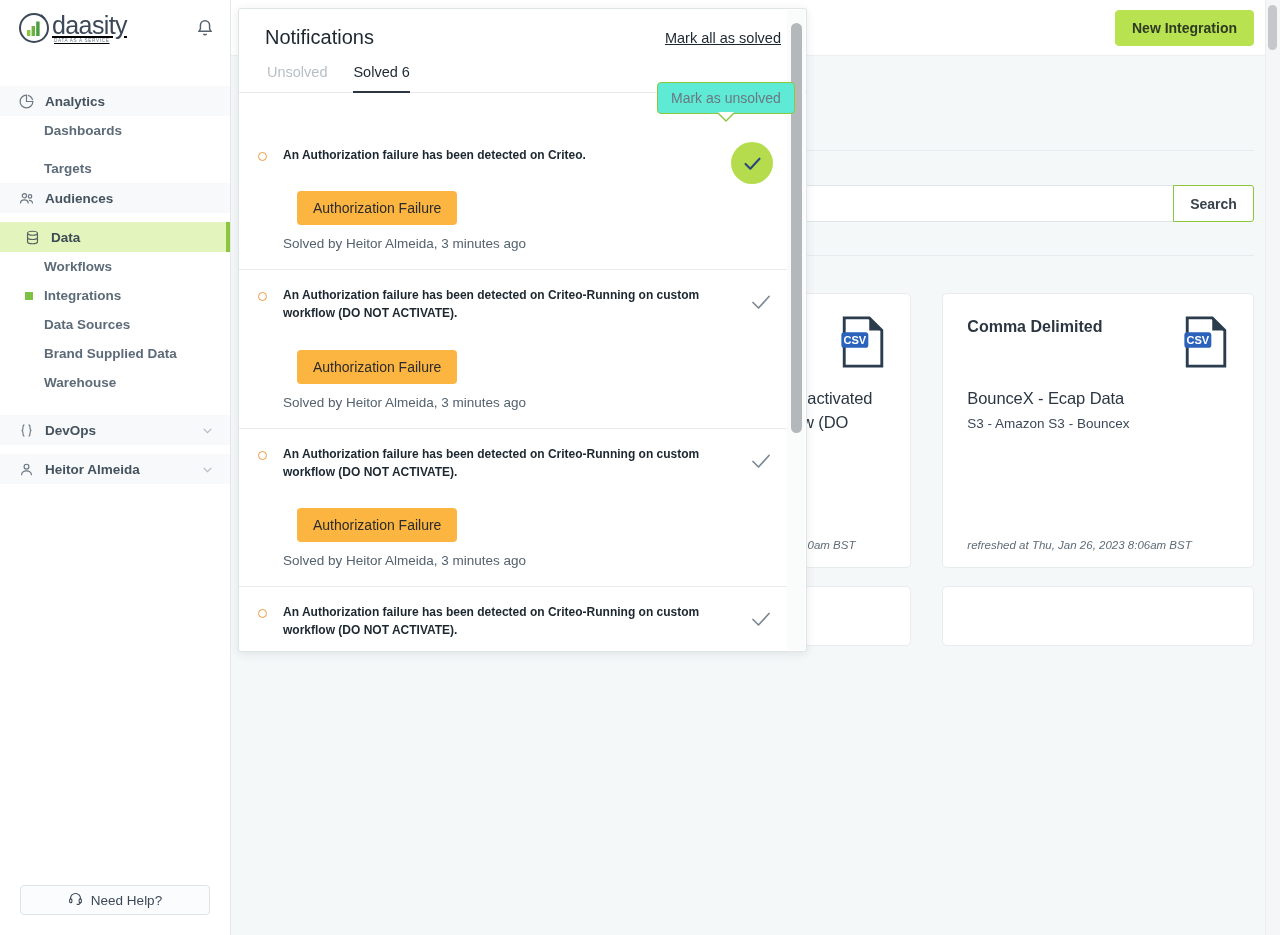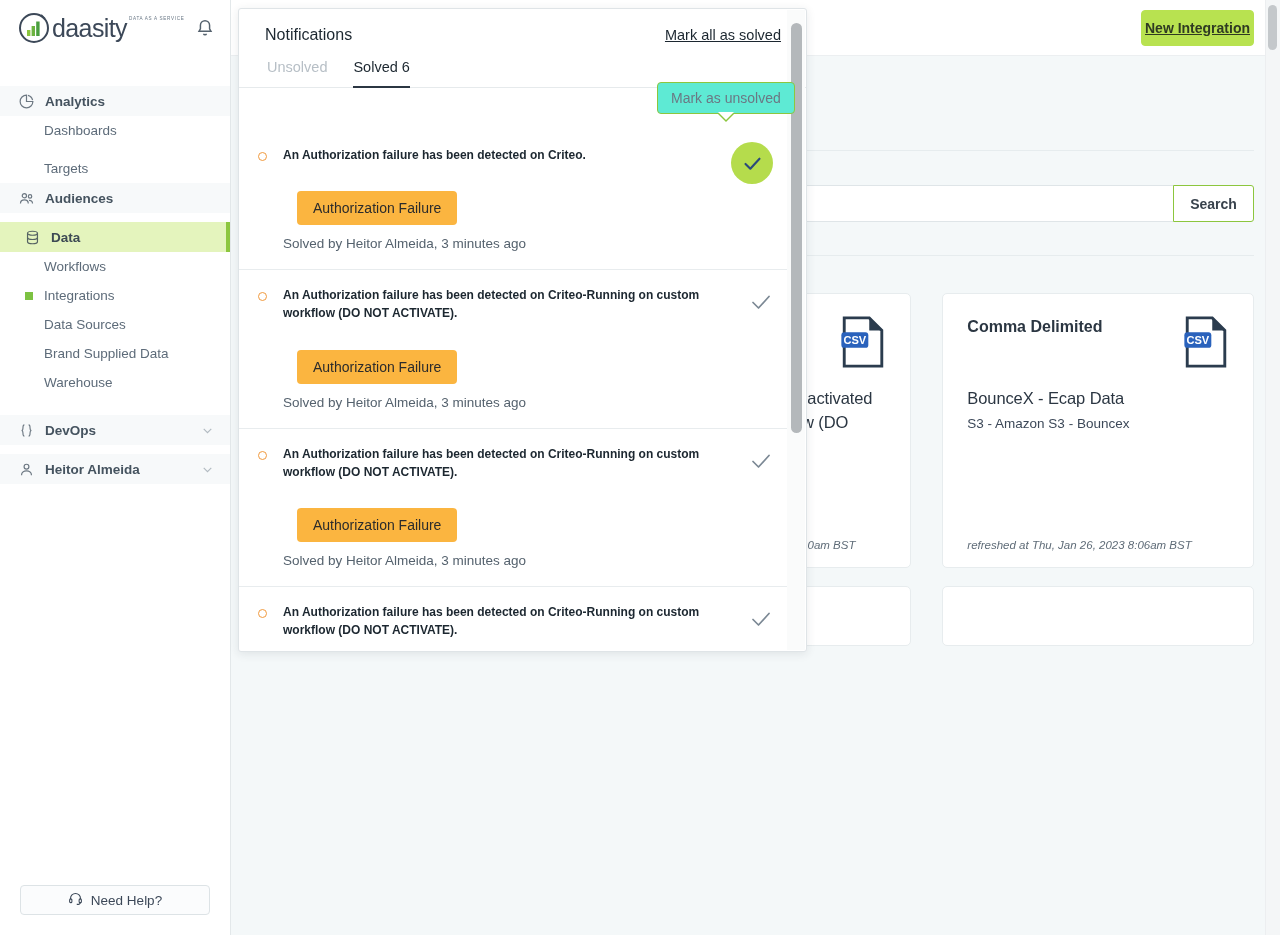--- a/index.html
+++ b/index.html
@@ -17,36 +17,37 @@
     background: #ffffff; border-right: 1px solid #e3e8ea;
     z-index: 5;
   }
   .brand-row {
     height: 56px; display: flex; align-items: center;
     padding-left: 18px; padding-right: 14px;
     justify-content: space-between;
   }
   .brand { display: flex; align-items: center; gap: 2px; }
   .brand-logo { width: 32px; height: 32px; flex: 0 0 32px; }
-  .brand-text { display: flex; flex-direction: row; line-height: 1; }
+  .brand-text { display: flex; flex-direction: column; line-height: 1; text-decoration: underline; }
   .brand-name {
     font-size: 25px; letter-spacing: -0.6px; color: #3c4858; font-weight: 400;
   }
   .brand-sub {
     font-size: 4.6px; letter-spacing: 0.7px; color: #6a7886;
     margin-top: 1px; margin-left: 2px;
   }
   .bell { width: 22px; height: 22px; cursor: pointer; }
 
   .nav { margin-top: 30px; }
   .nav-item {
     display: flex; align-items: center; gap: 10px;
     height: 30px; padding-left: 18px; cursor: pointer;
     font-size: 13.5px; color: #4c5a68;
     position: relative;
+    font-weight: bold;
   }
   .nav-item.parent { background: #f7f9fa; font-weight: 700; color: #45535f; }
   .nav-item.parent .nav-ico { opacity: .85; }
   .nav-item.child { padding-left: 44px; font-size: 13.5px; color: #5d6b79; height: 29px; }
   .nav-item.active {
     background: #e4f4bd; font-weight: 700; color: #3d4a54; padding-left: 24px;
   }
   .nav-item.active::after {
     content: ""; position: absolute; right: 0; top: 0; bottom: 0; width: 4px;
     background: #8cc63e;
@@ -71,22 +72,22 @@
     position: absolute; left: 231px; top: 0; right: 0; height: 935px;
     background: #f4f8f9;
   }
   .topbar {
     height: 56px; background: #fff; border-bottom: 1px solid #eceff1;
     display: flex; align-items: center; justify-content: flex-end;
     padding-right: 26px;
   }
   .btn-primary {
     background: #b8e250; border: 1px solid #b8e250; border-radius: 4px;
-    padding: 9px 3px; font-size: 14px; font-weight: 700; color: #2f3a22;
-    cursor: pointer; font-family: inherit; text-decoration: underline;
+    padding: 9px 16px; font-size: 14px; font-weight: 700; color: #2f3a22;
+    cursor: pointer; font-family: inherit;
   }
   .content { padding: 26px 26px 0 26px; }
   .hero-note {
     font-size: 17px; color: #6b7884; padding: 34px 0 14px 4px;
   }
   .rule { height: 1px; background: #e6ecee; }
 
   .search-row {
     display: flex; align-items: stretch; margin-top: 34px;
   }
@@ -155,21 +156,21 @@
   .notif-panel {
     position: absolute; left: 238px; top: 8px; width: 569px; height: 644px;
     background: #fff; border: 1px solid #dfe4e7; border-radius: 3px;
     box-shadow: 0 2px 10px rgba(40,50,60,.10);
     z-index: 40; overflow: hidden;
   }
   .notif-header {
     display: flex; align-items: center; justify-content: space-between;
     padding: 17px 25px 0 26px;
   }
-  .notif-title { font-size: 16px; color: #1c2730; font-weight: 400; }
+  .notif-title { font-size: 20px; color: #1c2730; font-weight: 400; }
   .notif-markall {
     font-size: 14.5px; color: #1c2730; text-decoration: underline;
     cursor: pointer; font-weight: 400;
   }
   .notif-tabs {
     display: flex; gap: 26px; padding: 15px 26px 0 28px;
     border-bottom: 1px solid #e6eaec;
   }
   .notif-tab {
     font-size: 14.5px; color: #b7bfc6; padding-bottom: 11px;

